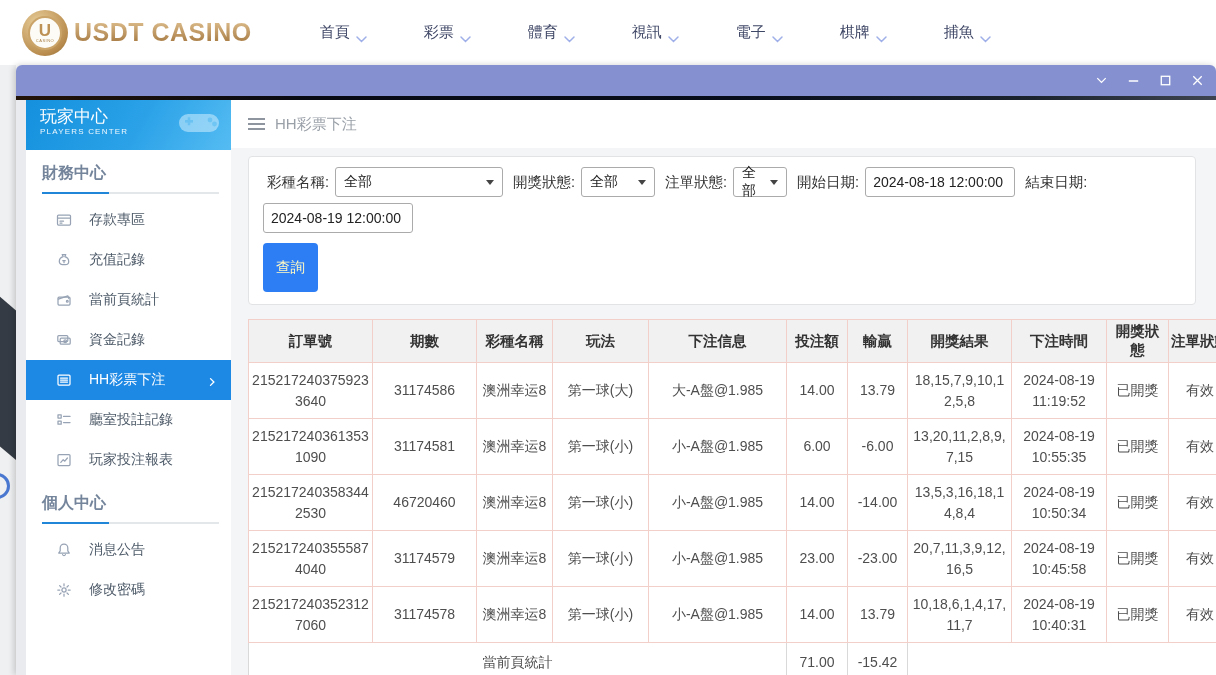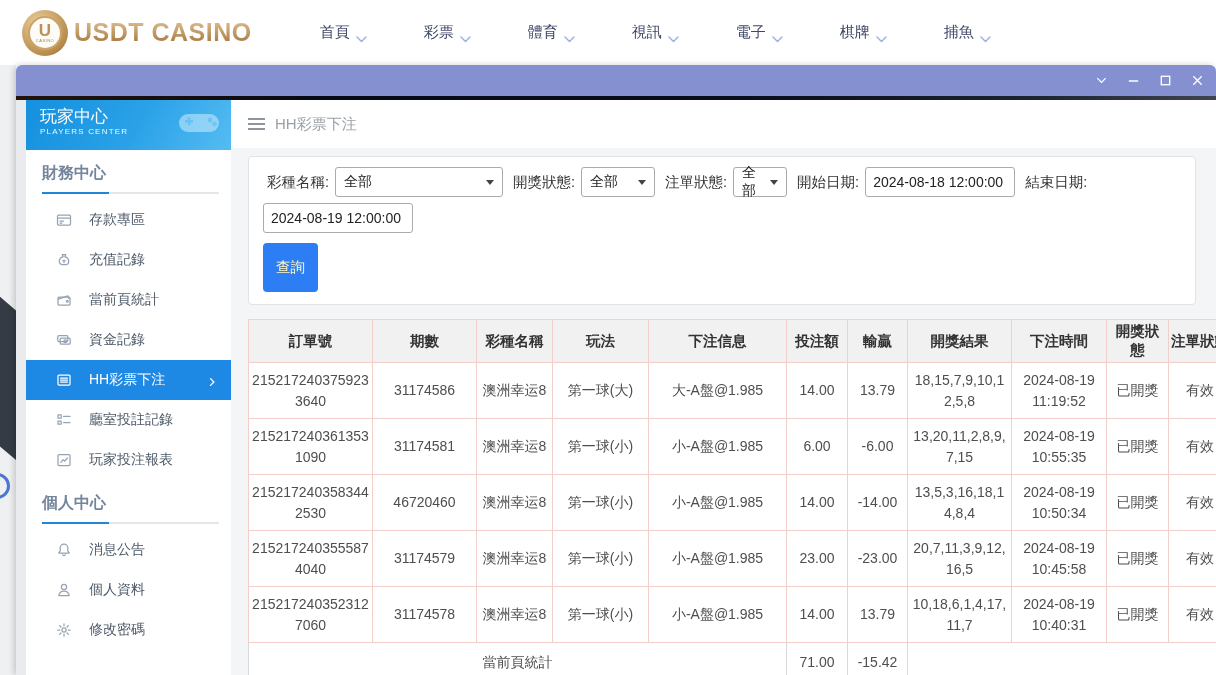--- a/index.html
+++ b/index.html
@@ -259,27 +259,20 @@
             <div class="side-divider"></div>
             <div class="side-item">
               <span class="side-ico"><svg viewBox="0 0 16 16" fill="none" stroke="currentColor" stroke-width="1.25" stroke-linecap="round" stroke-linejoin="round">
                   <path d="M8 2.2a3.8 3.8 0 0 1 3.8 3.8v2.8L13.3 11H2.7l1.5-2.2V6A3.8 3.8 0 0 1 8 2.2z"></path>
                   <path d="M6.6 12.6a1.5 1.5 0 0 0 2.8 0"></path>
                 </svg></span>
               <span class="side-label">消息公告</span>
             </div>
             <div class="side-item">
               <span class="side-ico"><svg viewBox="0 0 16 16" fill="none" stroke="currentColor" stroke-width="1.25" stroke-linecap="round" stroke-linejoin="round">
-                  <circle cx="8" cy="5" r="2.6"></circle>
-                  <path d="M2.8 13.5c.5-2.9 2.4-4.3 5.2-4.3s4.7 1.4 5.2 4.3z"></path>
-                </svg></span>
-              <span class="side-label">個人資料</span>
-            </div>
-            <div class="side-item">
-              <span class="side-ico"><svg viewBox="0 0 16 16" fill="none" stroke="currentColor" stroke-width="1.25" stroke-linecap="round" stroke-linejoin="round">
                   <circle cx="8" cy="8" r="2.1"></circle>
                   <path d="M8 1.8v2M8 12.2v2M1.8 8h2M12.2 8h2M3.6 3.6l1.4 1.4M11 11l1.4 1.4M12.4 3.6L11 5M5 11l-1.4 1.4"></path>
                 </svg></span>
               <span class="side-label">修改密碼</span>
             </div>
           </div>
       </aside>
 
       <section class="main">
         <div class="breadcrumb">

